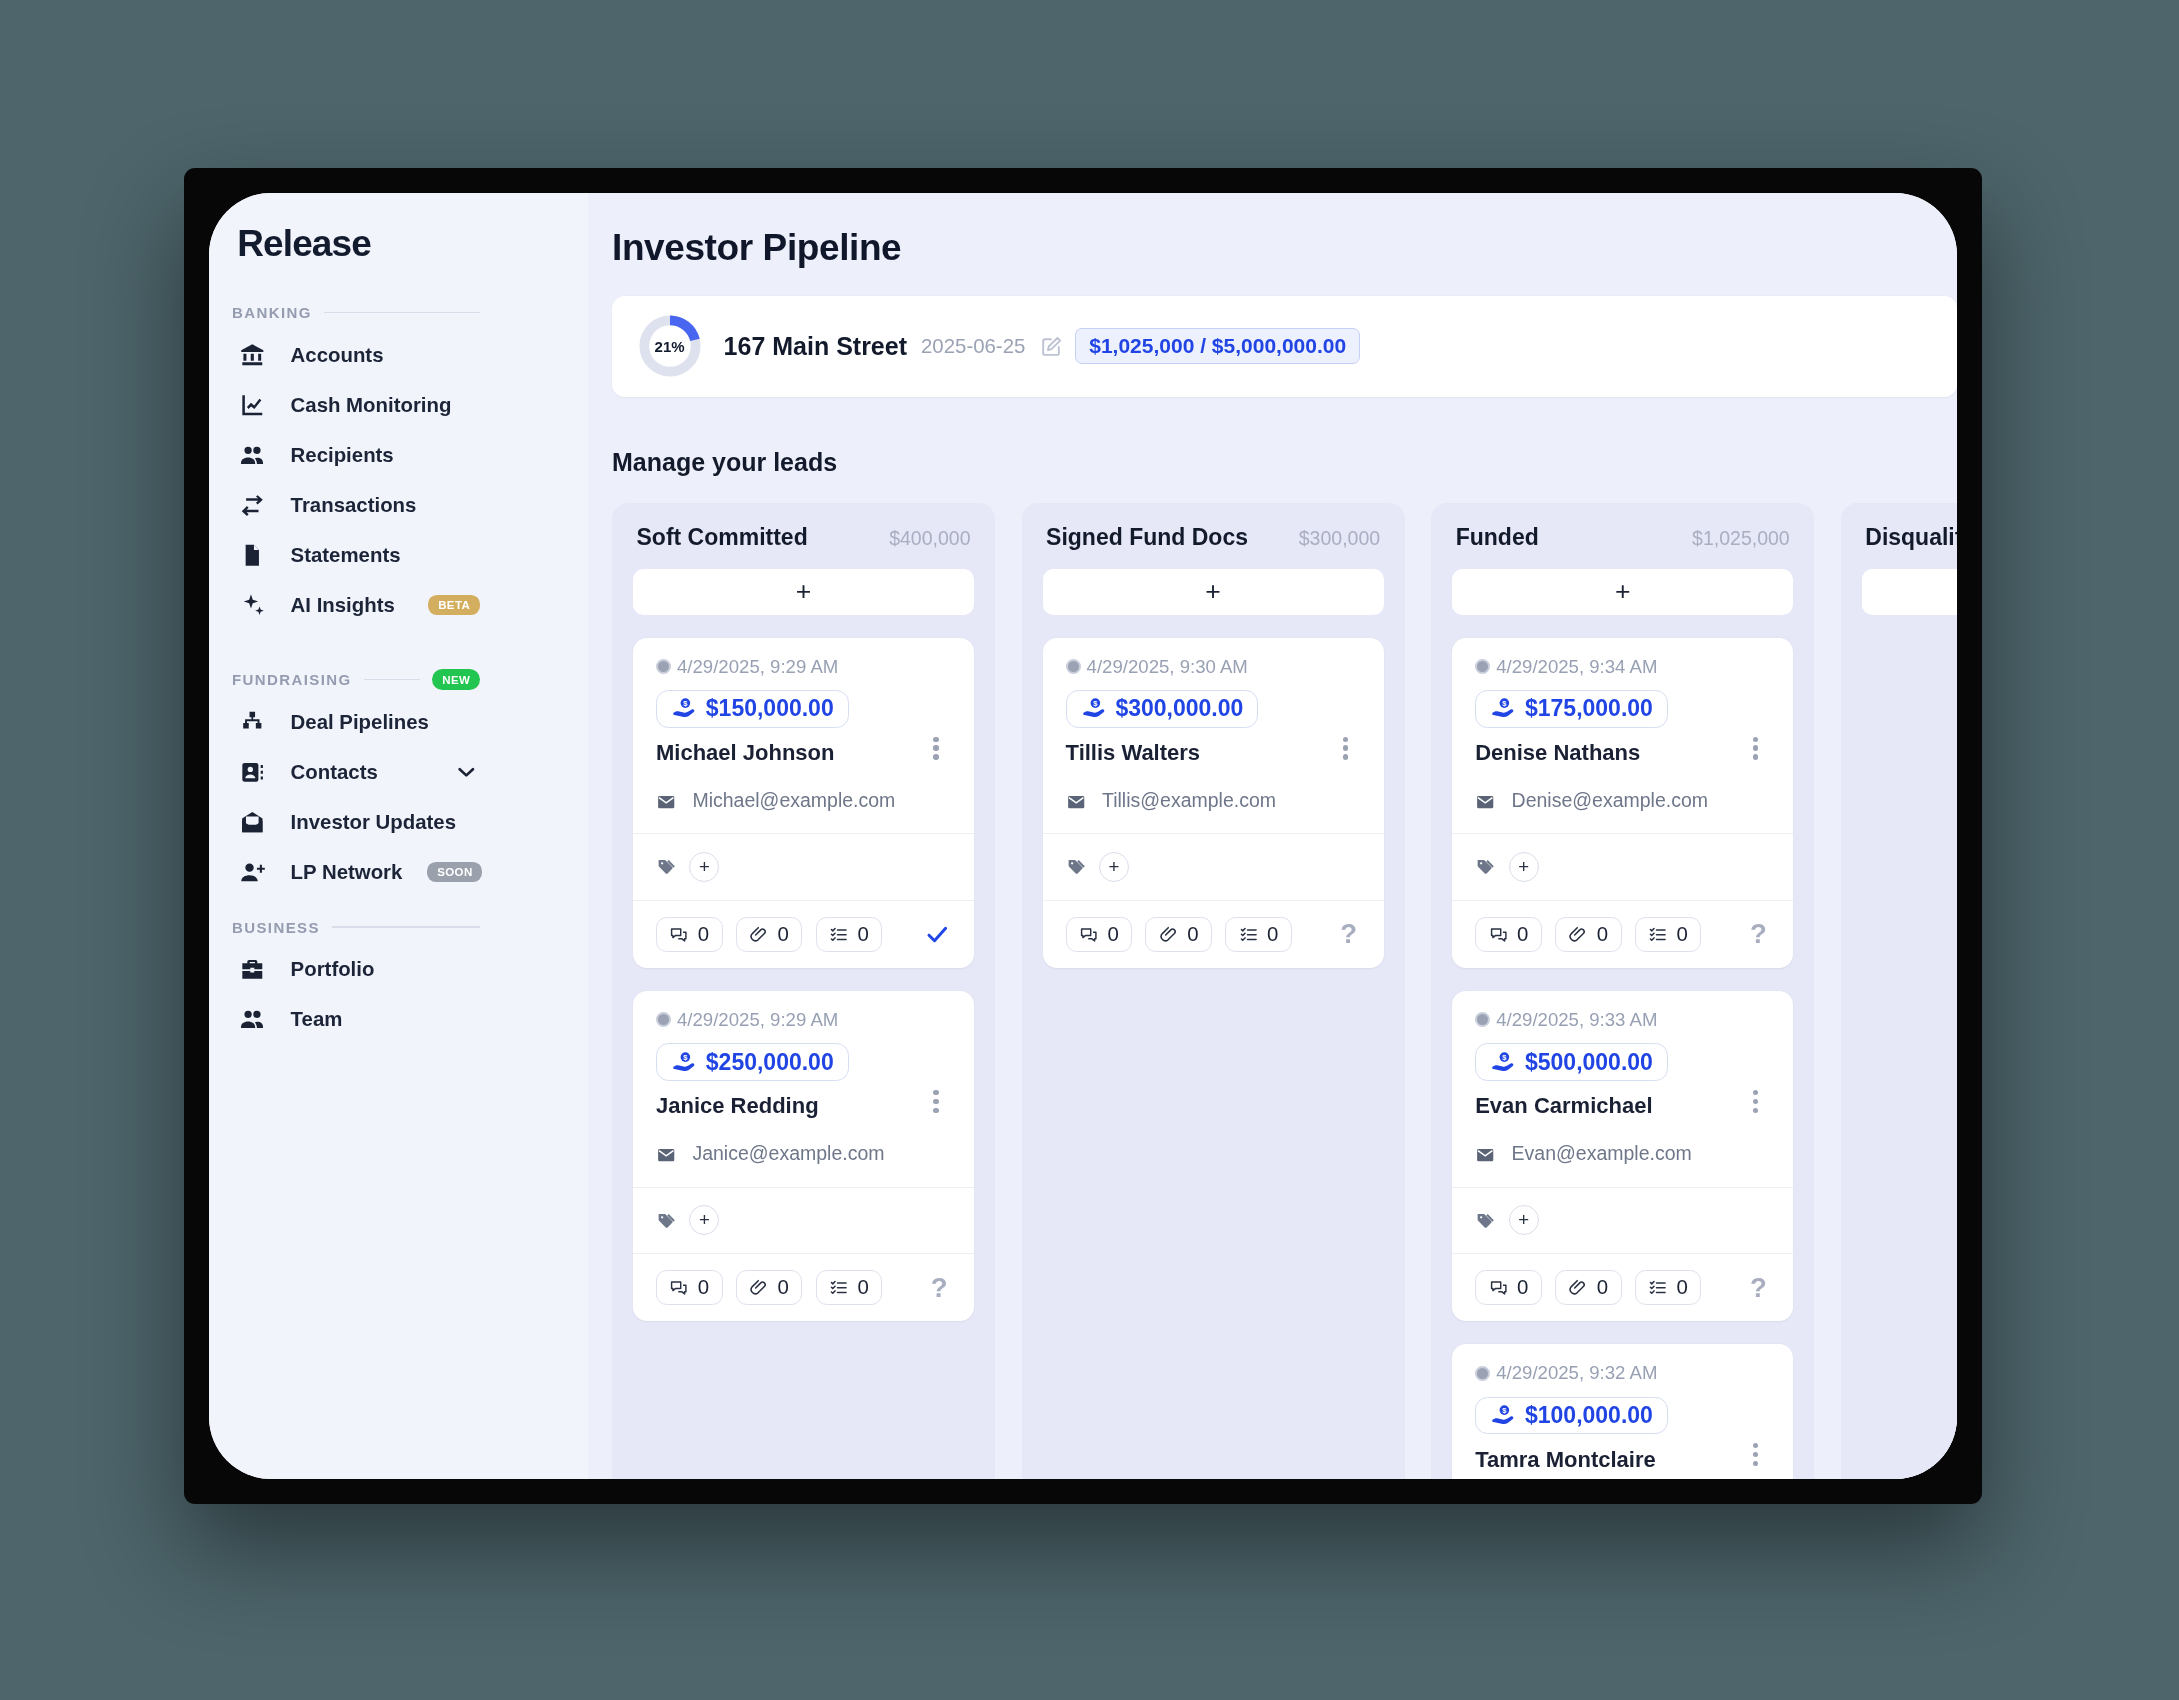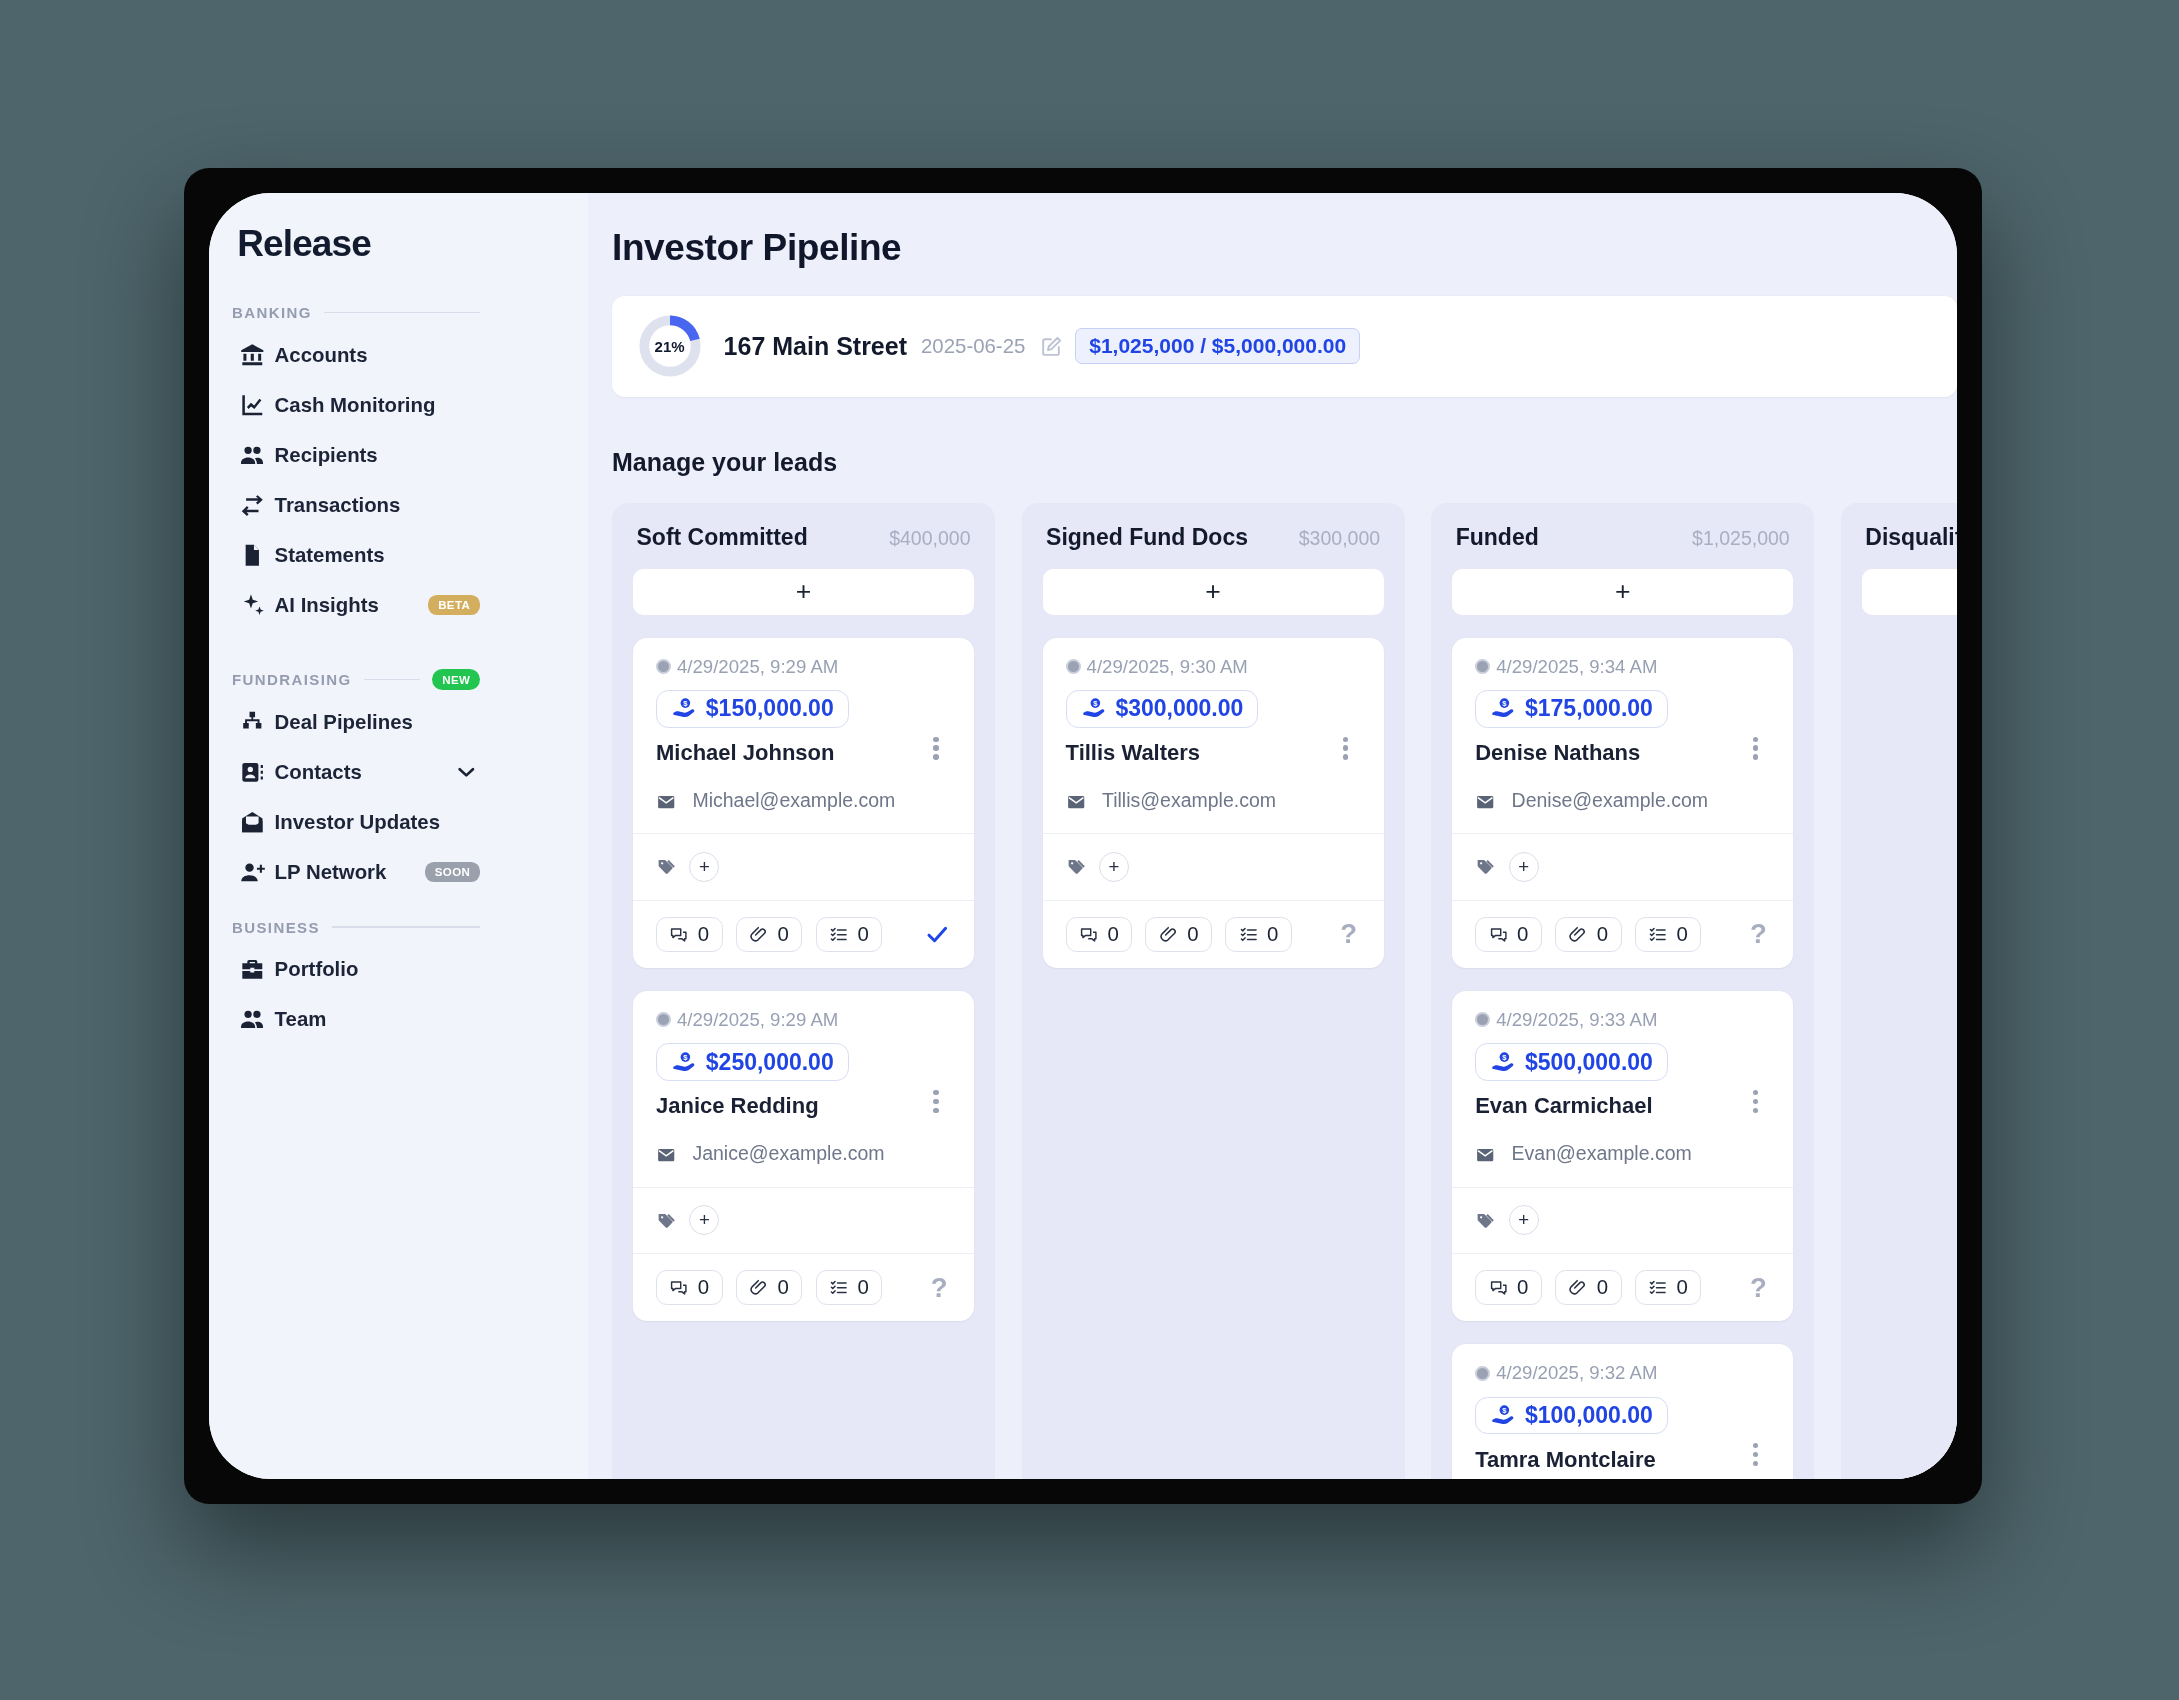--- a/index.html
+++ b/index.html
@@ -1,30 +1,30 @@
 <!DOCTYPE html>
 <html style="font-size:14px"><head>
 <meta charset="utf-8">
 <style>
   * { margin:0; padding:0; box-sizing:border-box; }
   html,body { width:2179px; height:1701px; overflow:hidden; }
   body { background:#4d656b; font-family:"Liberation Sans","DejaVu Sans",sans-serif; color:#161c30; }
 
   .frame { position:absolute; left:184px; top:168px; width:1798px; height:1336px;
-           background:#070707; border-radius:25px; box-shadow:0 44px 98px rgba(0,0,0,.45); padding:25px; }
+           background:#070707; border-radius:11px; box-shadow:0 44px 98px rgba(0,0,0,.45); padding:25px; }
   .screen { width:100%; height:100%; border-radius:62px; overflow:hidden; display:flex; background:#f2f4fb; }
 
   
   .sidebar { width:379px; flex:0 0 379px; background:#f2f4fb; padding:30px 108px 23px 23px; display:flex; flex-direction:column; }
   .logo { font-size:37px; font-weight:700; color:#131b2e; letter-spacing:-0.9px; padding-left:5.3px; }
   .sec-row { display:flex; align-items:center; gap:12.4px; margin-top:37px; height:21px; }
   .sec-label { font-size:15px; font-weight:700; letter-spacing:1.4px; color:#959cb0; white-space:nowrap; }
   .sec-line { flex:1; height:1.3px; background:#d9dde9; }
   .nav { margin-top:7px; }
-  .nav-item { height:50px; display:flex; align-items:center; gap:9px; cursor:pointer; padding-left:7px; }
+  .nav-item { height:50px; display:flex; align-items:center; gap:25px; cursor:pointer; padding-left:7px; }
   .nav-item svg { width:26.6px; height:26.6px; flex:0 0 26.6px; color:#1a2234; }
   .nav-label { font-size:20.4px; font-weight:600; color:#1c2438; white-space:nowrap; }
   .badge { margin-left:auto; font-size:11.5px; font-weight:700; color:#fff; border-radius:8.9px; padding:4.4px 9.8px; letter-spacing:0.4px; }
   .badge.beta { background:#d3ae5e; }
   .badge.new  { background:#22c550; border-radius:12.4px; }
   .badge.soon { background:#9aa1ac; }
   .chev { margin-left:auto; color:#2a3142; width:23px; height:23px; }
   .fund-row .sec-line { max-width:92px; }
   .sb-footer { margin-top:auto; }
 

